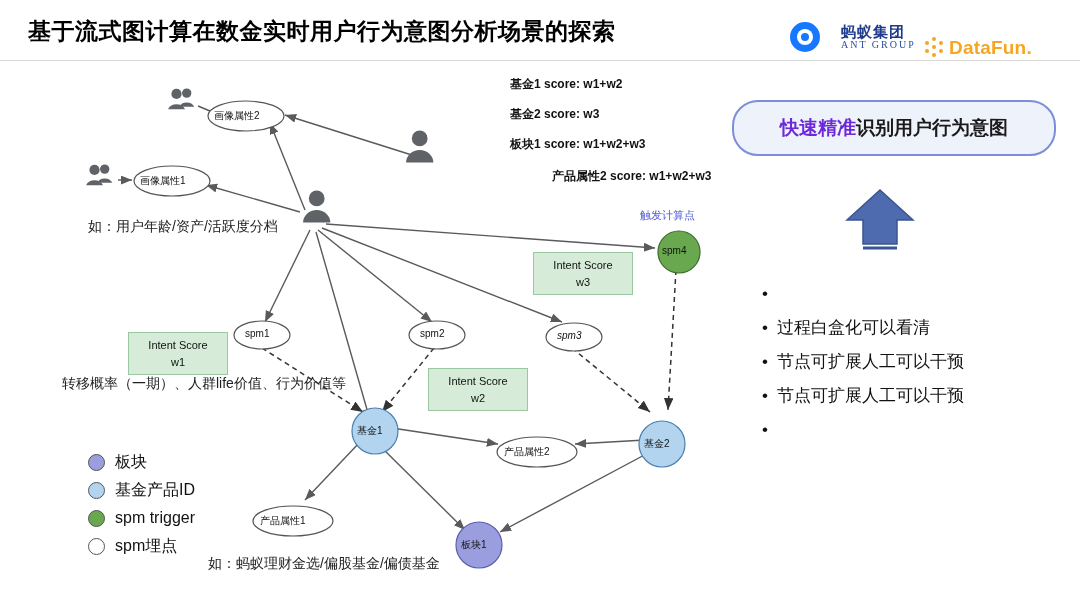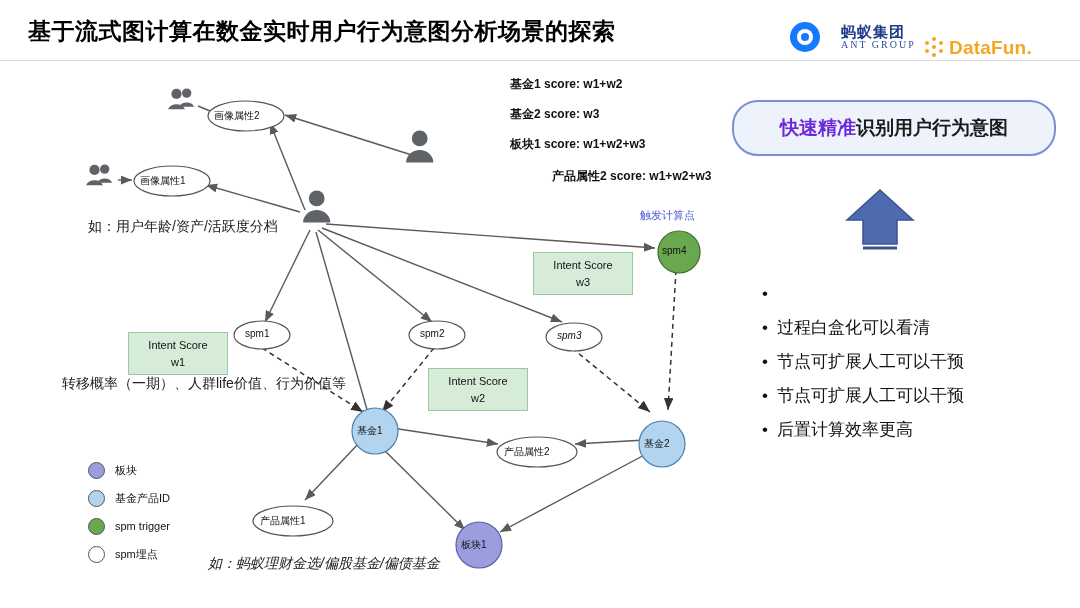--- a/index.html
+++ b/index.html
@@ -143,23 +143,22 @@
     position: absolute;
     font-size: 11px;
     color: #4f5bd5;
     white-space: nowrap;
   }
   
   .legend {
     position: absolute;
     left: 88px;
     top: 388px;
-    font-size: 11px;
+    font-size: 16px;
     color: #111;
-    margin-top: 8px;
   }
   .legend-row {
     display: flex; align-items: center;
     height: 28px;
     gap: 10px;
   }
   .legend-dot {
     width: 15px; height: 15px;
     border-radius: 50%;
     border: 1px solid #555;
@@ -344,21 +343,21 @@
       <div>w3</div>
     </div>
 
     <div class="formula" style="left:510px; top:16px;">基金1 score: w1+w2</div>
     <div class="formula" style="left:510px; top:46px;">基金2 score: w3</div>
     <div class="formula" style="left:510px; top:76px;">板块1 score: w1+w2+w3</div>
     <div class="formula" style="left:536px; top:108px;margin-left:16px;">产品属性2 score: w1+w2+w3</div>
 
     <div class="ann" style="left:88px; top:158px;">如：用户年龄/资产/活跃度分档</div>
     <div class="ann" style="left:62px; top:315px;">转移概率（一期）、人群life价值、行为价值等</div>
-    <div class="ann" style="left:208px; top:495px;font-style:italic;">如：蚂蚁理财金选/偏股基金/偏债基金</div>
+    <div class="ann" style="left:208px; top:495px;">如：蚂蚁理财金选/偏股基金/偏债基金</div>
     <div class="trigger-note" style="left:640px; top:148px;">触发计算点</div>
 
     <div class="legend">
       <div class="legend-row">
         <span class="legend-dot" style="background:#9b9ede;"></span>
         <span>板块</span>
       </div>
       <div class="legend-row">
         <span class="legend-dot" style="background:#b3d4ef;"></span>
         <span>基金产品ID</span>
@@ -395,17 +394,16 @@
     <div class="bullet-row">
       <span class="bullet-dot">•</span>
       <span>节点可扩展人工可以干预</span>
     </div>
     <div class="bullet-row">
       <span class="bullet-dot">•</span>
       <span>节点可扩展人工可以干预</span>
     </div>
     <div class="bullet-row">
       <span class="bullet-dot">•</span>
-      <span>后置计算效率更高</span>
     </div>
   </div>
 
 </div>
 
 </body></html>

